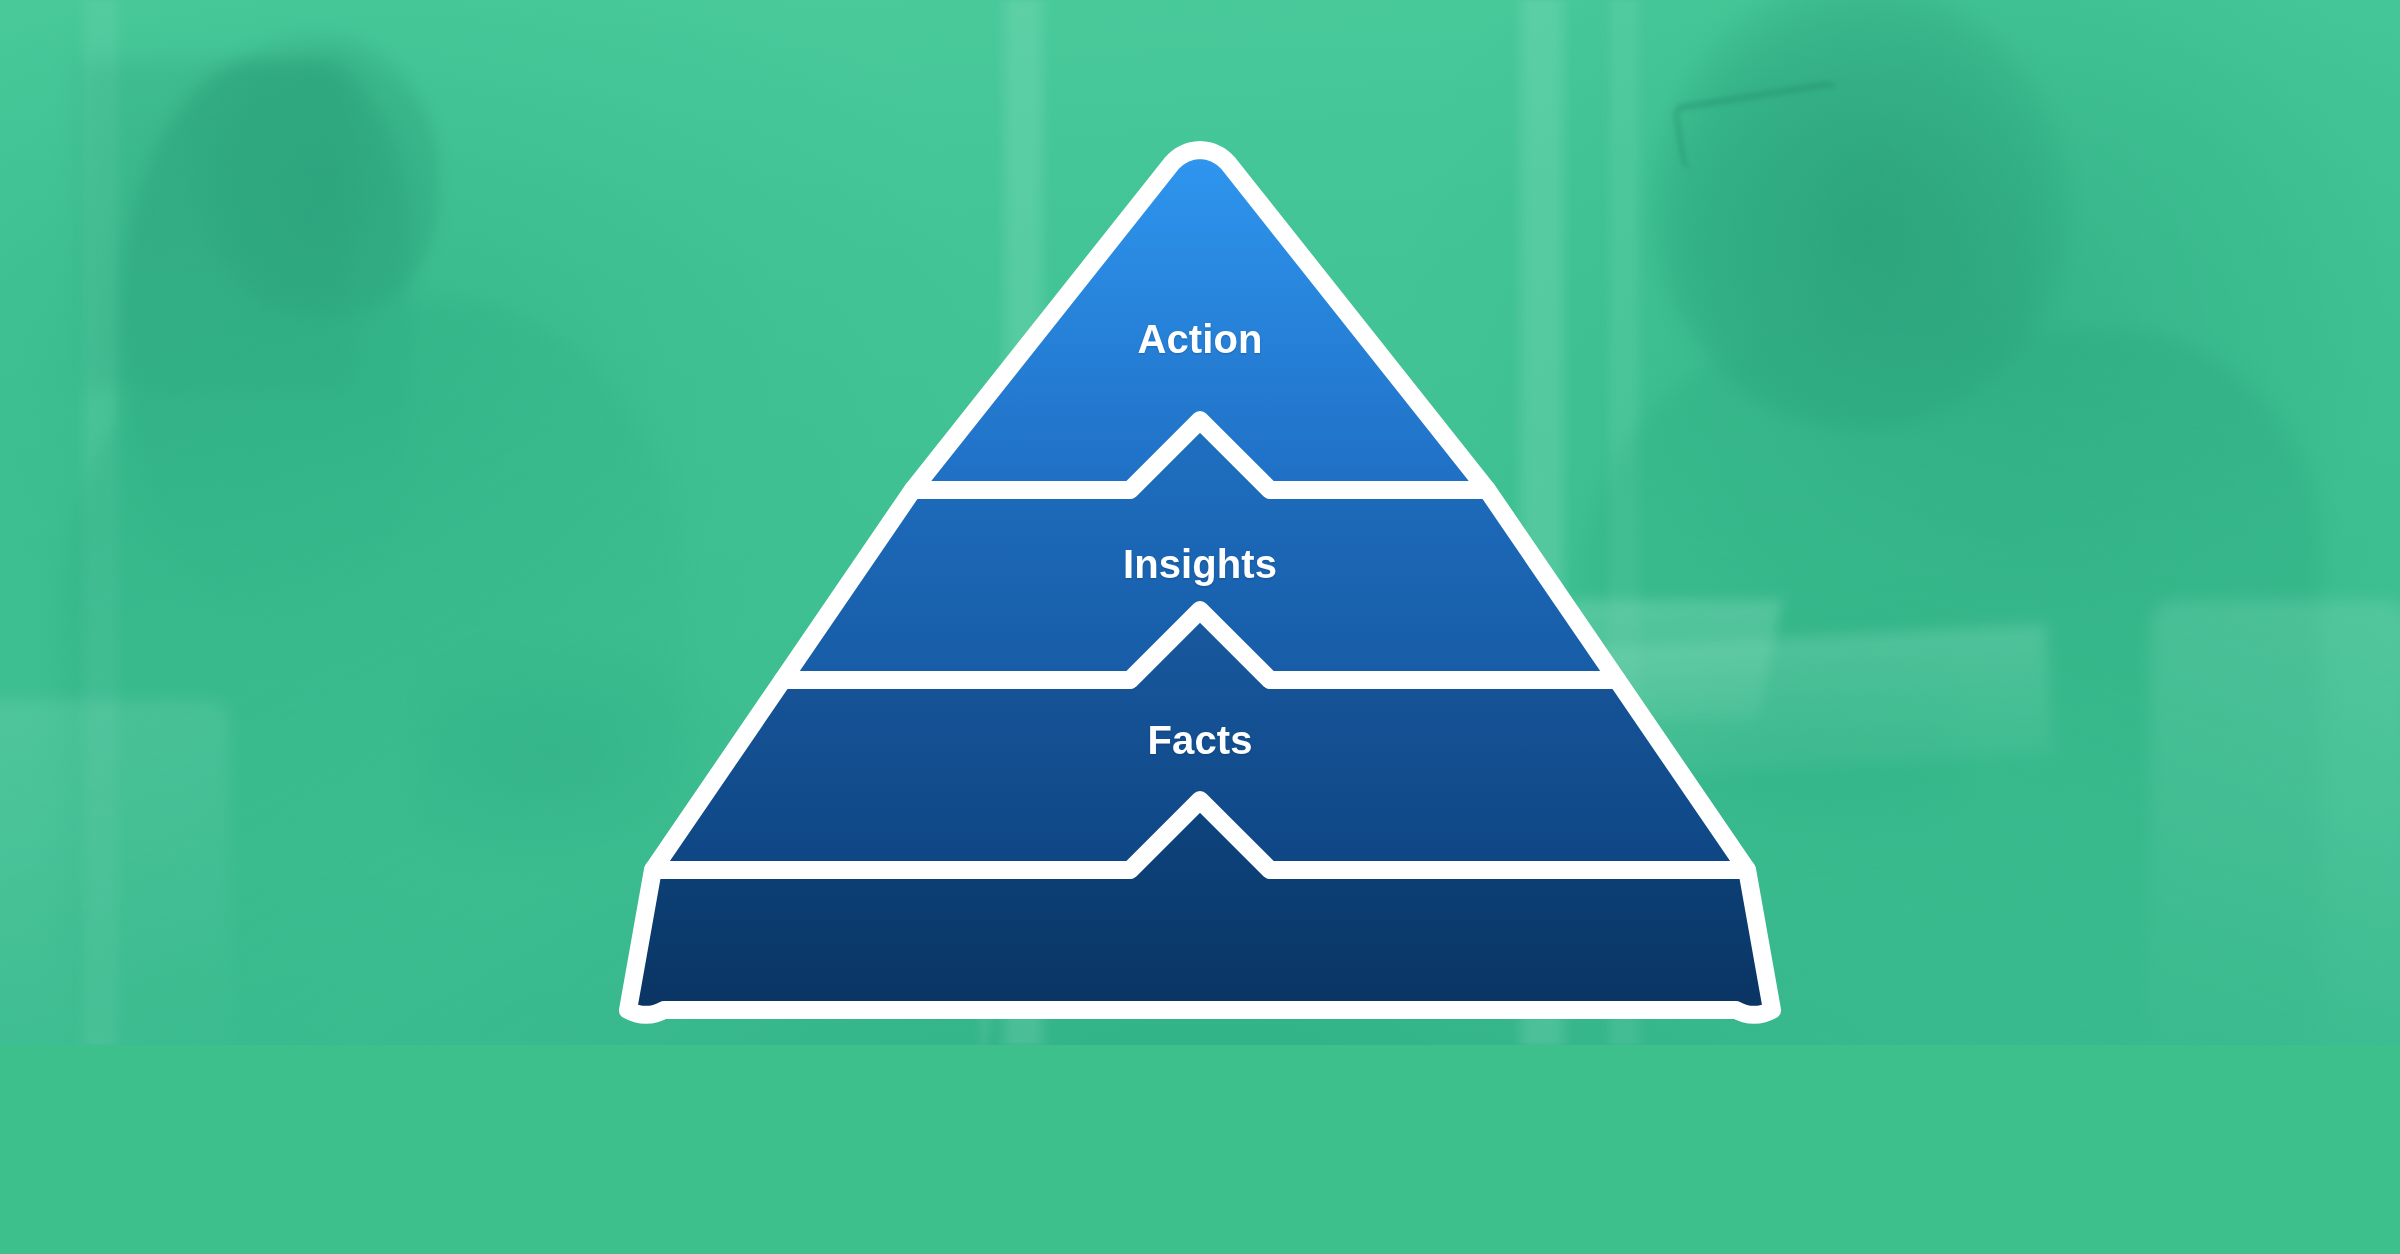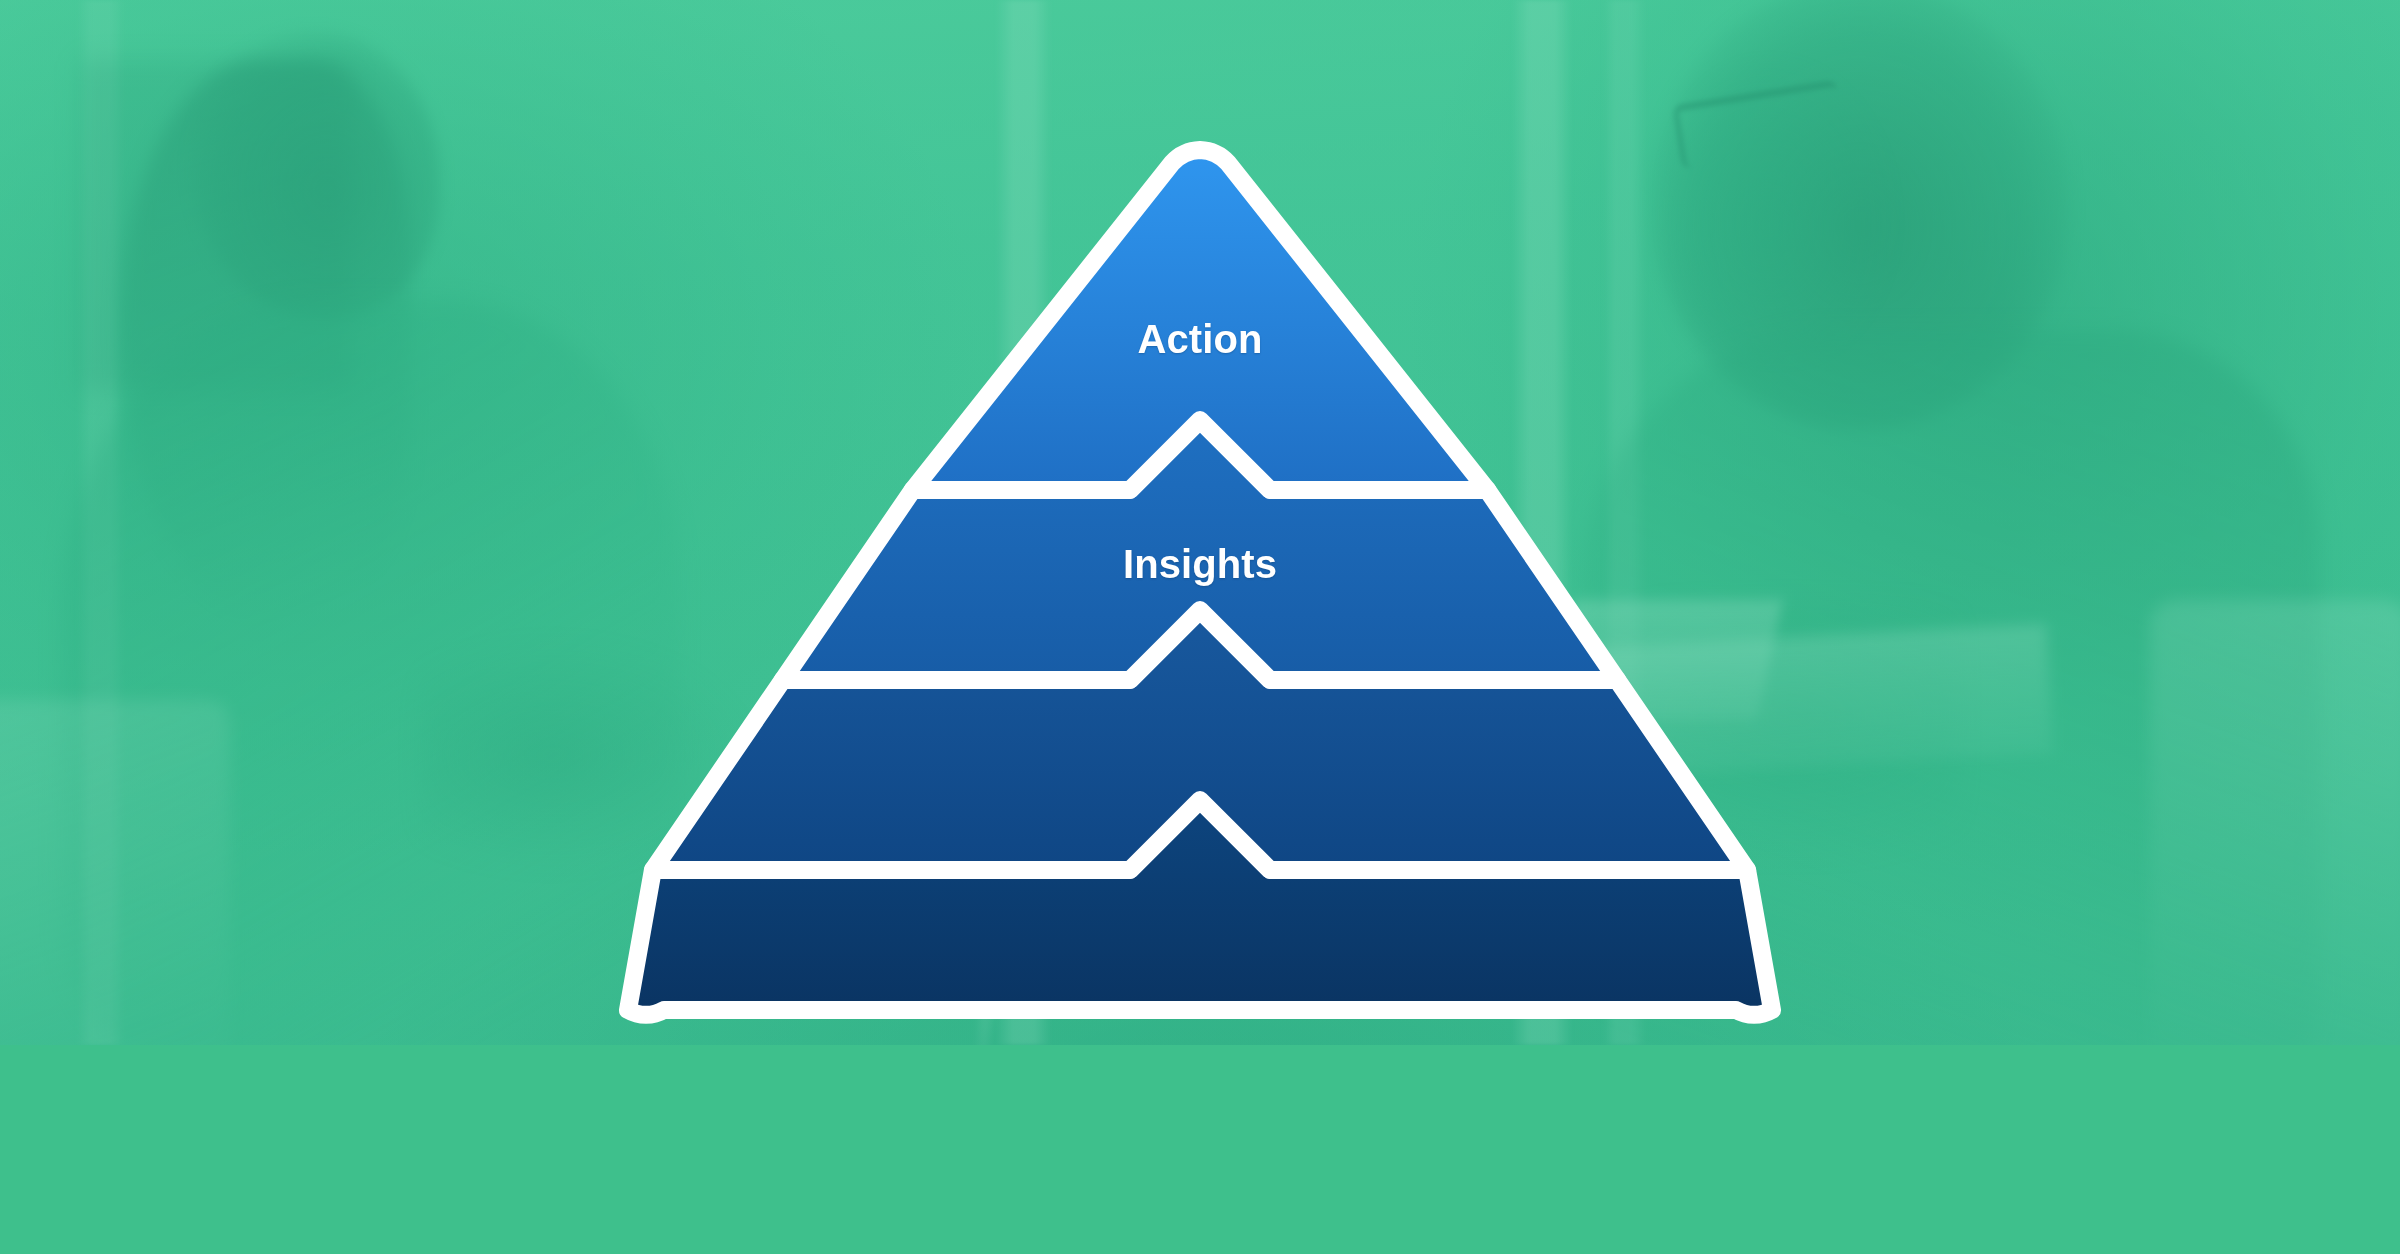--- a/index.html
+++ b/index.html
@@ -268,16 +268,17 @@
                L 912.7 490
                L 1172 163
                A 40 40 0 0 1 1200 150
                Z" fill="url(#gradAction)" stroke="#ffffff" stroke-width="18" stroke-linejoin="round"></path>
     </svg>
 
     <div class="layer-label" style="top:317px; font-size:40px;">Action</div>
 
     <div class="layer-label" style="top:530px; font-size:40px;margin-top:12px;">Insights</div>
 
+    <div class="layer-label" style="top:718px; font-size:40px;">Facts</div>
 
 
   </div>
 </div>
 
 </body></html>

